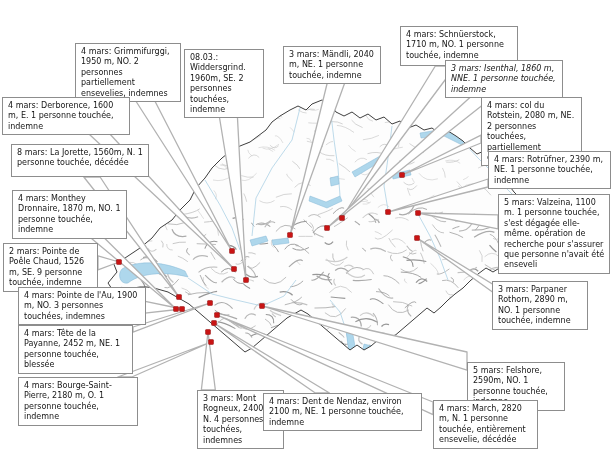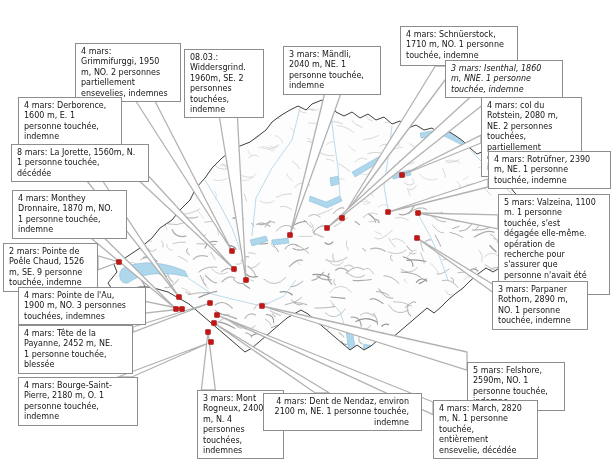--- a/index.html
+++ b/index.html
@@ -12,21 +12,21 @@
   }
   #map-layer{position:absolute;left:0;top:0;width:616px;height:462px;z-index:1;}
   .callout{
     position:absolute;
     z-index:3;
     background:#ffffff;
     border:1.4px solid #8d8d8d;
     color:#151515;
     font-size:8px;
     line-height:1.3;
-    padding:3px 12px 2px 5px;
+    padding:3px 4px 2px 5px;
     box-sizing:border-box;
     letter-spacing:0px;
   }
 </style>
 </head>
 <body>
 
 <div id="stage">
   <svg id="map-layer" viewBox="0 0 616 462" xmlns="http://www.w3.org/2000/svg">
       <defs>
@@ -554,26 +554,26 @@
     </svg>
   <div id="callouts">
       <div class="callout" style="left: 75px; top: 43px; width: 106px; min-height: 56px;">4 mars: Grimmifurggi, 1950 m, NO. 2 personnes partiellement ensevelies, indemnes</div>
       <div class="callout" style="left: 184px; top: 49px; width: 80px; min-height: 54px;">08.03.: Widdersgrind. 1960m, SE. 2 personnes touchées, indemne</div>
       <div class="callout" style="left: 283px; top: 46px; width: 98px; min-height: 34px;">3 mars: Mändli, 2040 m, NE. 1 personne touchée, indemne</div>
       <div class="callout" style="left: 400px; top: 26px; width: 118px; min-height: 40px;">4 mars: Schnüerstock, 1710 m, NO. 1 personne touchée, indemne</div>
       <div class="callout" style="left: 445px; top: 60px; width: 118px; min-height: 36px; font-style: italic;">3 mars: Isenthal, 1860 m, NNE. 1 personne touchée, indemne</div>
       <div class="callout" style="left: 481px; top: 97px; width: 101px; min-height: 48px;">4 mars: col du Rotstein, 2080 m, NE. 2 personnes touchées, partiellement ensevelies, indemnes</div>
       <div class="callout" style="left: 488px; top: 151px; width: 123px; min-height: 38px;">4 mars: Rotrüfner, 2390 m, NE. 1 personne touchée, indemne</div>
       <div class="callout" style="left: 498px; top: 194px; width: 112px; min-height: 68px;">5 mars: Valzeina, 1100 m. 1 personne touchée, s'est dégagée elle-même. opération de recherche pour s'assurer que personne n'avait été enseveli</div>
-      <div class="callout" style="left: 18px; top: 97px; width: 104px; min-height: 27px;">4 mars: Derborence, 1600 m, E. 1 personne touchée, indemne</div>
+      <div class="callout" style="left: 2px; top: 97px; width: 128px; min-height: 27px;">4 mars: Derborence, 1600 m, E. 1 personne touchée, indemne</div>
       <div class="callout" style="left: 11px; top: 144px; width: 138px; min-height: 33px;">8 mars: La Jorette, 1560m, N. 1 personne touchée, décédée</div>
       <div class="callout" style="left: 12px; top: 190px; width: 115px; min-height: 45px;">4 mars: Monthey Dronnaire, 1870 m, NO. 1 personne touchée, indemne</div>
       <div class="callout" style="left: 3px; top: 243px; width: 95px; min-height: 44px;">2 mars: Pointe de Poêle Chaud, 1526 m, SE. 9 personne touchée, indemne</div>
       <div class="callout" style="left: 18px; top: 287px; width: 128px; min-height: 34px;">4 mars: Pointe de l'Au, 1900 m, NO. 3 personnes touchées, indemnes</div>
       <div class="callout" style="left: 18px; top: 325px; width: 115px; min-height: 33px;">4 mars: Tête de la Payanne, 2452 m, NE. 1 personne touchée, blessée</div>
       <div class="callout" style="left: 18px; top: 377px; width: 120px; min-height: 38px;">4 mars: Bourge-Saint-Pierre, 2180 m, O. 1 personne touchée, indemne</div>
       <div class="callout" style="left: 492px; top: 281px; width: 96px; min-height: 46px;">3 mars: Parpaner Rothorn, 2890 m, NO. 1 personne touchée, indemne</div>
       <div class="callout" style="left: 467px; top: 350px; width: 98px; min-height: 42px; margin-top: 12px;">5 mars: Felshore, 2590m, NO. 1 personne touchée, indemne</div>
       <div class="callout" style="left: 433px; top: 400px; width: 105px; min-height: 46px;">4 mars: March, 2820 m, N. 1 personne touchée, entièrement ensevelie, décédée</div>
       <div class="callout" style="left: 165px; top: 390px; width: 87px; min-height: 47px; margin-left: 32px;">3 mars: Mont Rogneux, 2400 m, N. 4 personnes touchées, indemnes</div>
-      <div class="callout" style="left: 263px; top: 393px; width: 159px; min-height: 26px; text-align: right;">4 mars: Dent de Nendaz, environ 2100 m, NE. 1 personne touchée, indemne</div>
+      <div class="callout" style="left: 263px; top: 393px; width: 159px; min-height: 26px;">4 mars: Dent de Nendaz, environ 2100 m, NE. 1 personne touchée, indemne</div>
     </div>
 </div>
 
 </body></html>

